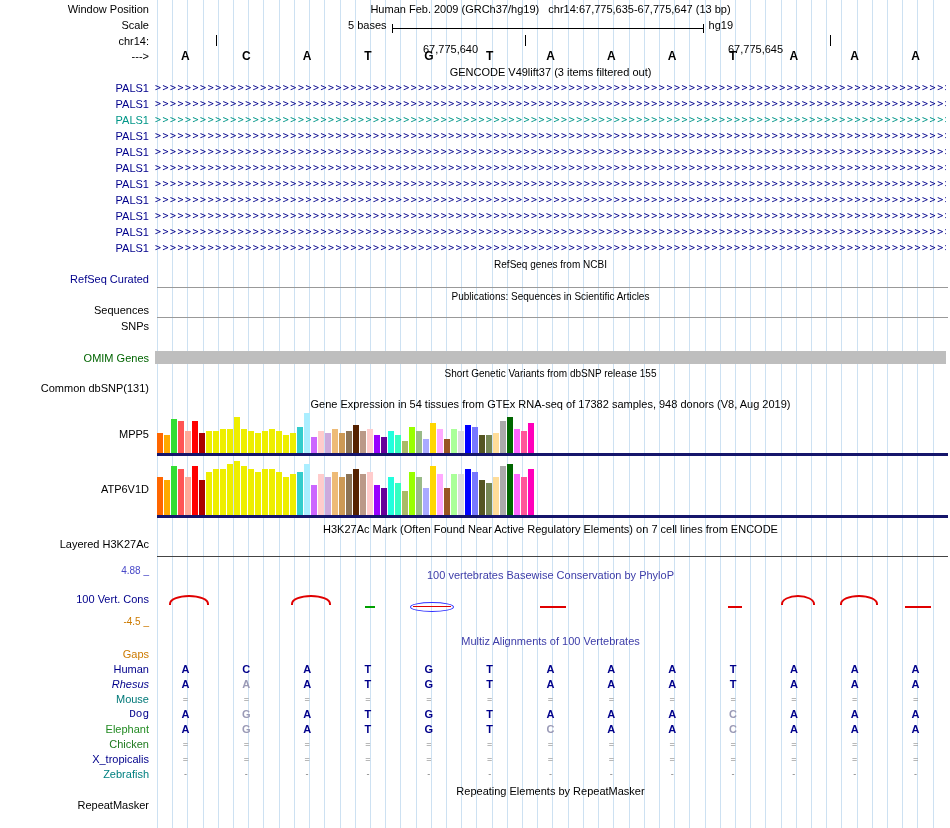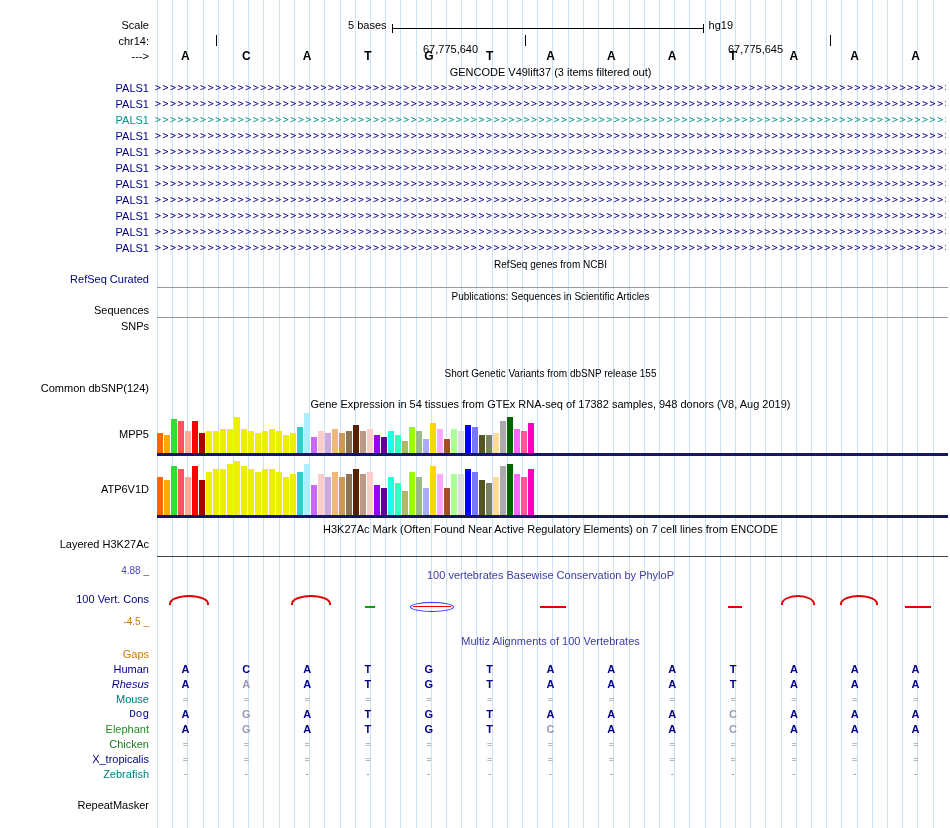--- a/index.html
+++ b/index.html
@@ -47,20 +47,24 @@
   
   #species-rows{position:absolute;left:0;top:647px;width:948px}
   .sprow{display:flex;height:15px;line-height:15px}
 </style>
 </head>
 <body>
 
 <div class="browser">
   <div class="grid"></div>
 
+  <div class="row" style="top:1px">
+    <div class="lblcol">Window Position</div>
+    <div class="trk center pre">Human Feb. 2009 (GRCh37/hg19)   chr14:67,775,635-67,775,647 (13 bp)</div>
+  </div>
 
   <div class="row" style="top:17px">
     <div class="lblcol">Scale</div>
     <div class="trk">
       <div class="scale-group">
         <span>5 bases</span>
         <div class="bracket"></div>
         <span>hg19</span>
       </div>
     </div>
@@ -164,27 +168,33 @@
     <div class="lblcol">Sequences</div>
   </div>
   <div class="sep" style="top:317px"></div>
   <div class="row" style="top:318px">
     <div class="lblcol">SNPs</div>
   </div>
 
   <div class="row" style="top:335px">
     <div class="lblcol"></div>
   </div>
+  <div class="row" style="top:350px">
+    <div class="lblcol dkgreen">OMIM Genes</div>
+    <div class="trk">
+        <div class="omim-bar"></div>
+      </div>
+  </div>
 
   <div class="row" style="top:366px">
     <div class="lblcol"></div>
     <div class="trk center small">Short Genetic Variants from dbSNP release 155</div>
   </div>
   <div class="row" style="top:380px">
-    <div class="lblcol">Common dbSNP(124)</div>
+    <div class="lblcol">Common dbSNP(131)</div>
   </div>
 
   <div class="row" style="top:396px">
     <div class="lblcol"></div>
     <div class="trk center">Gene Expression in 54 tissues from GTEx RNA-seq of 17382 samples, 948 donors (V8, Aug 2019)</div>
   </div>
   <div class="row" style="top:426px">
     <div class="lblcol">MPP5</div>
   </div>
   <div class="abs" style="left:157px;top:413px;width:791px;height:40px">
@@ -509,17 +519,18 @@
           <div class="mcell sym">-</div>
           <div class="mcell sym">-</div>
           <div class="mcell sym">-</div>
           <div class="mcell sym">-</div>
         </div>
       </div>
     </div>
 
   <div class="row" style="top:783px">
     <div class="lblcol"></div>
+    <div class="trk center">Repeating Elements by RepeatMasker</div>
   </div>
   <div class="row" style="top:797px">
     <div class="lblcol">RepeatMasker</div>
   </div>
 </div>
 
 </body></html>

